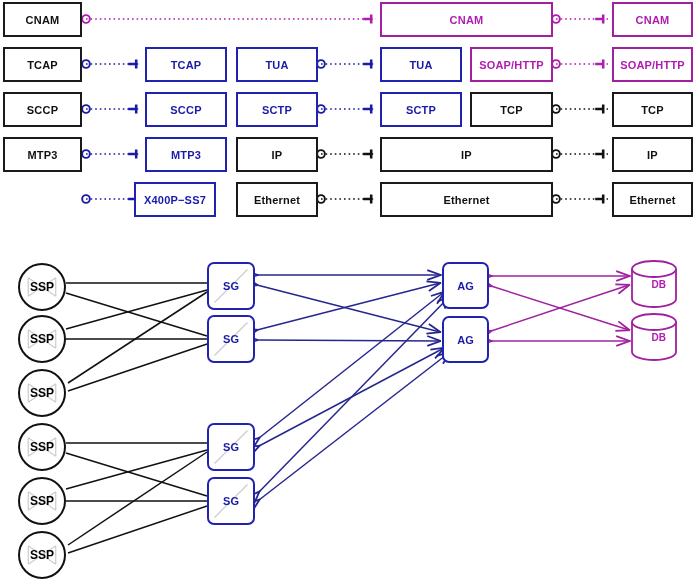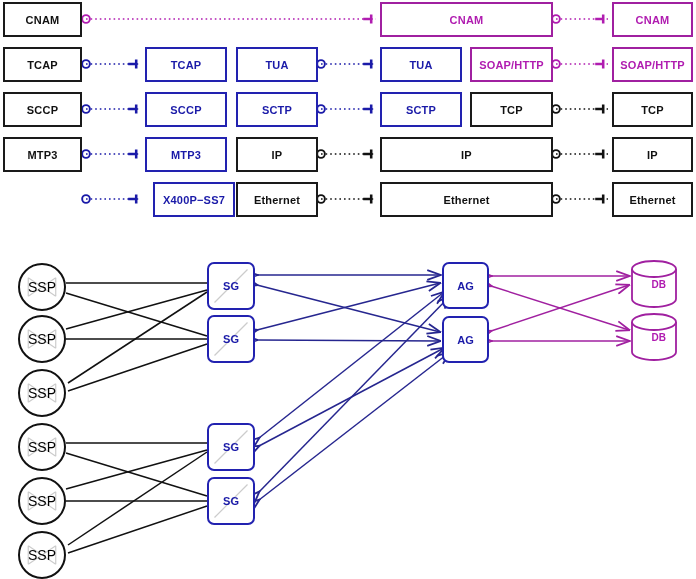--- a/index.html
+++ b/index.html
@@ -65,22 +65,22 @@
   }
   .node-label { position: relative; z-index: 2; }
 
   .ssp-node {
     position: absolute;
     box-sizing: border-box;
     border: 2px solid #111111;
     border-radius: 50%;
     background: #ffffff;
     color: #000000;
-    font-size: 14px;
-    font-weight: normal;
+    font-size: 12px;
+    font-weight: bold;
     display: flex;
     align-items: center;
     justify-content: center;
     overflow: hidden;
   }
   .ssp-node .bowtie {
     position: absolute;
     left: 0; top: 0; width: 100%; height: 100%;
     pointer-events: none;
   }
@@ -161,21 +161,21 @@
 
   <div class="proto-box blue" style="left:145px; top:47px;  width:82px; height:35px;">
     <span>TCAP</span>
   </div>
   <div class="proto-box blue" style="left:145px; top:92px;  width:82px; height:35px;">
     <span>SCCP</span>
   </div>
   <div class="proto-box blue" style="left:145px; top:137px; width:82px; height:35px;">
     <span>MTP3</span>
   </div>
-  <div class="proto-box blue" style="left:153px; top:182px; width:82px; height:35px;">
+  <div class="proto-box blue" style="left:134px; top:182px; width:82px; height:35px;">
     <span>X400P−SS7</span>
   </div>
 
   <div class="proto-box blue" style="left:236px; top:47px;  width:82px; height:35px;">
     <span>TUA</span>
   </div>
   <div class="proto-box blue" style="left:236px; top:92px;  width:82px; height:35px;">
     <span>SCTP</span>
   </div>
   <div class="proto-box black" style="left:236px; top:137px; width:82px; height:35px;">

